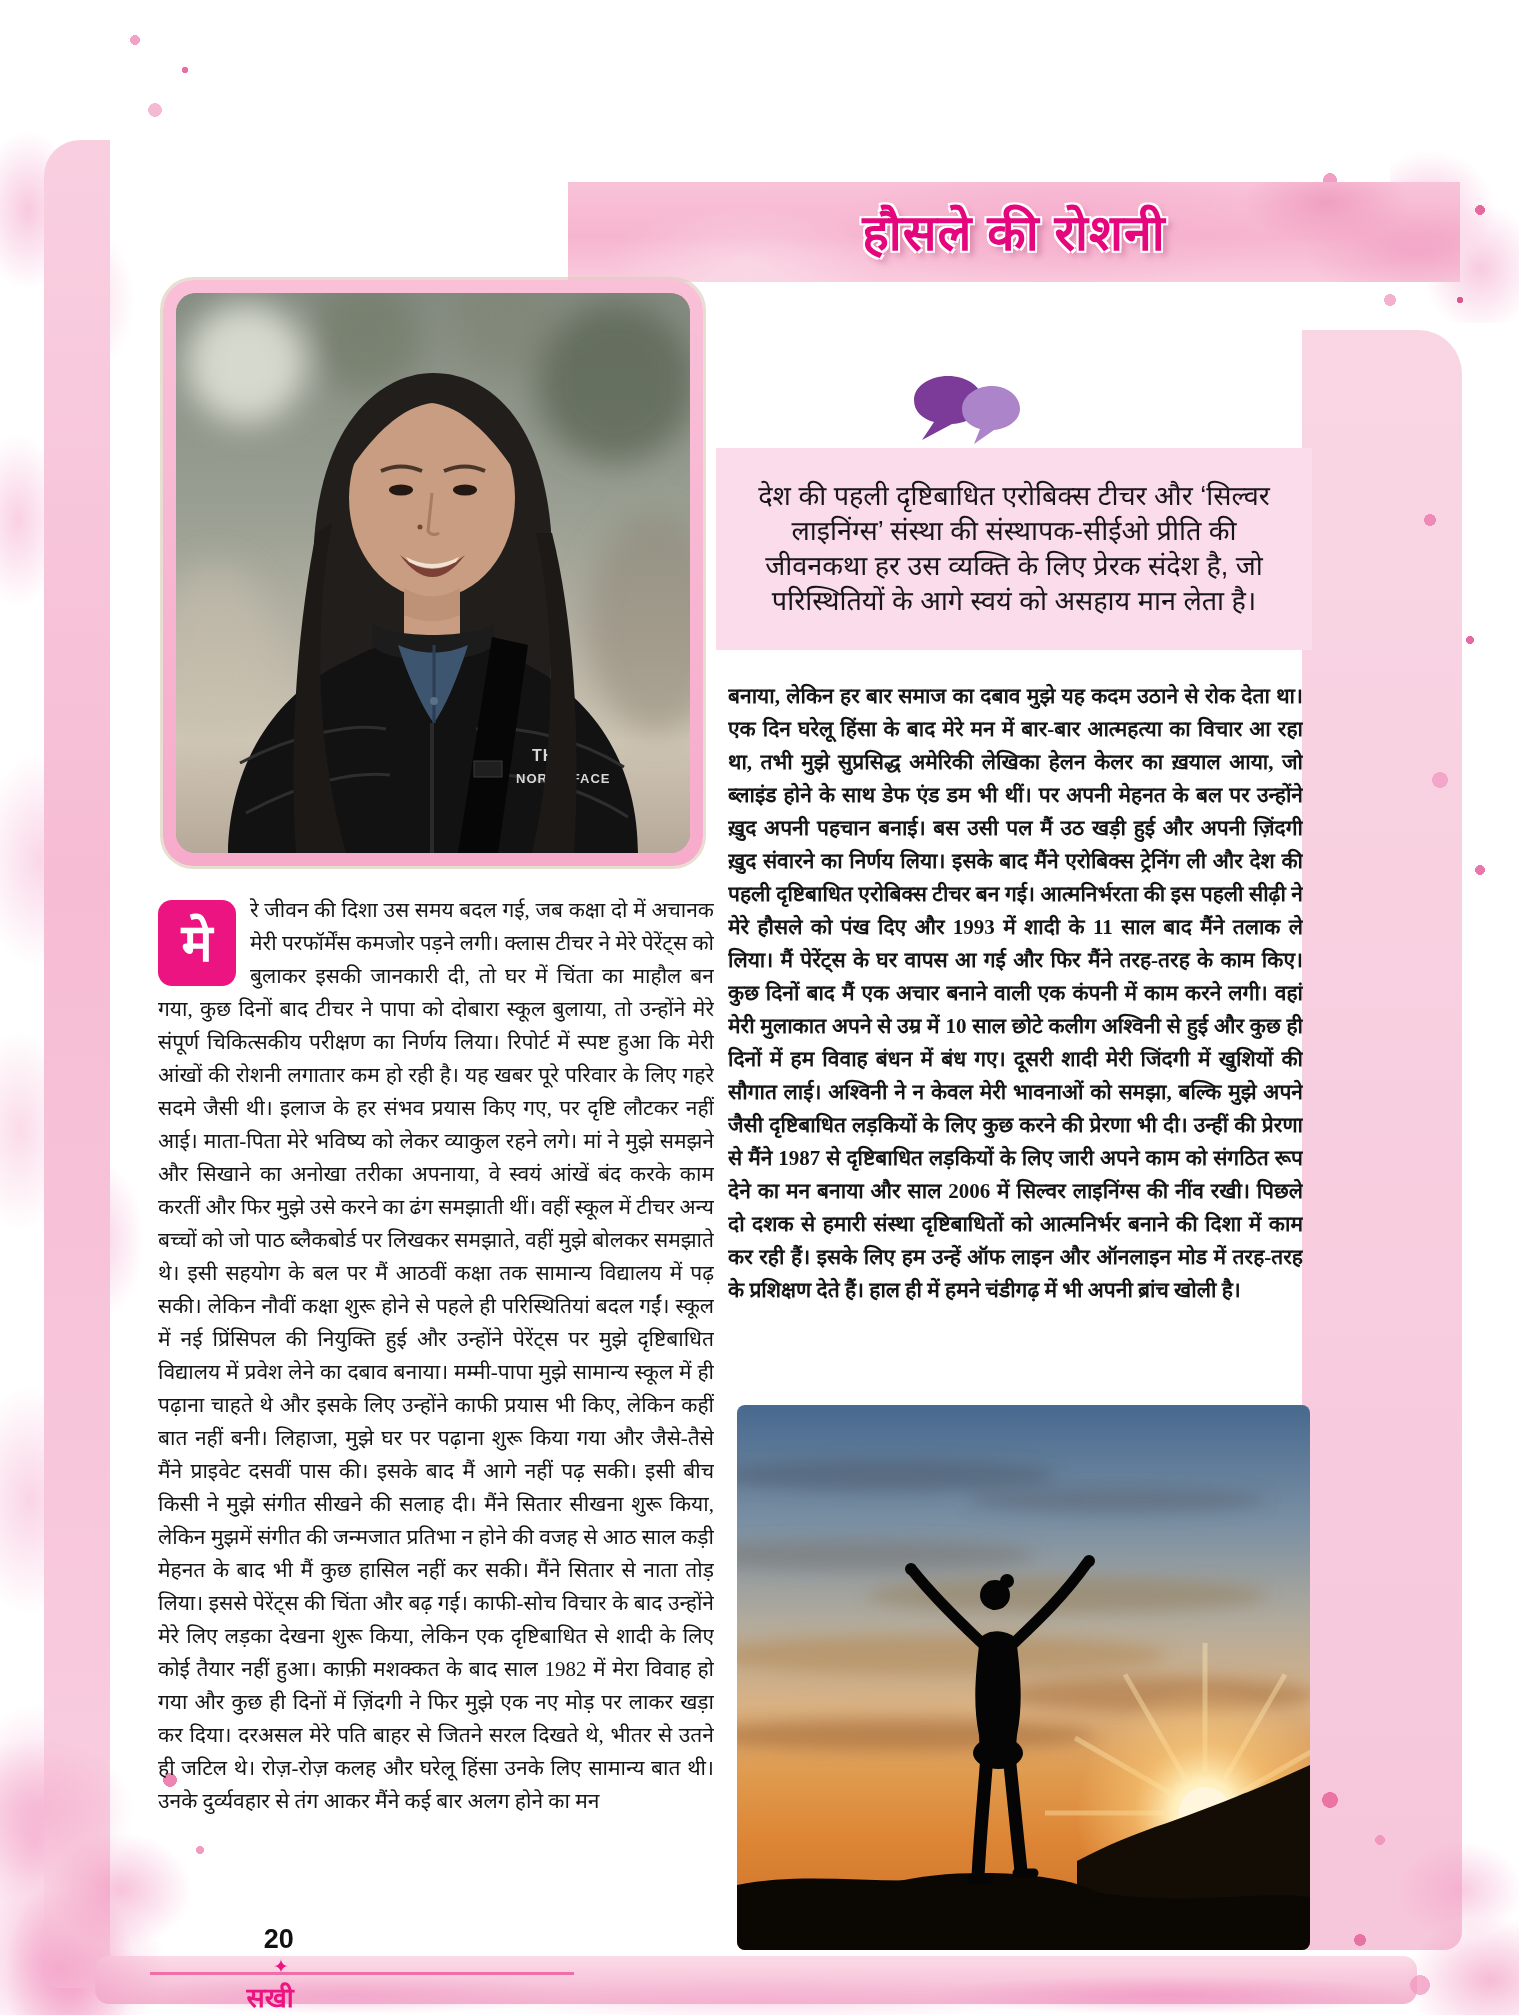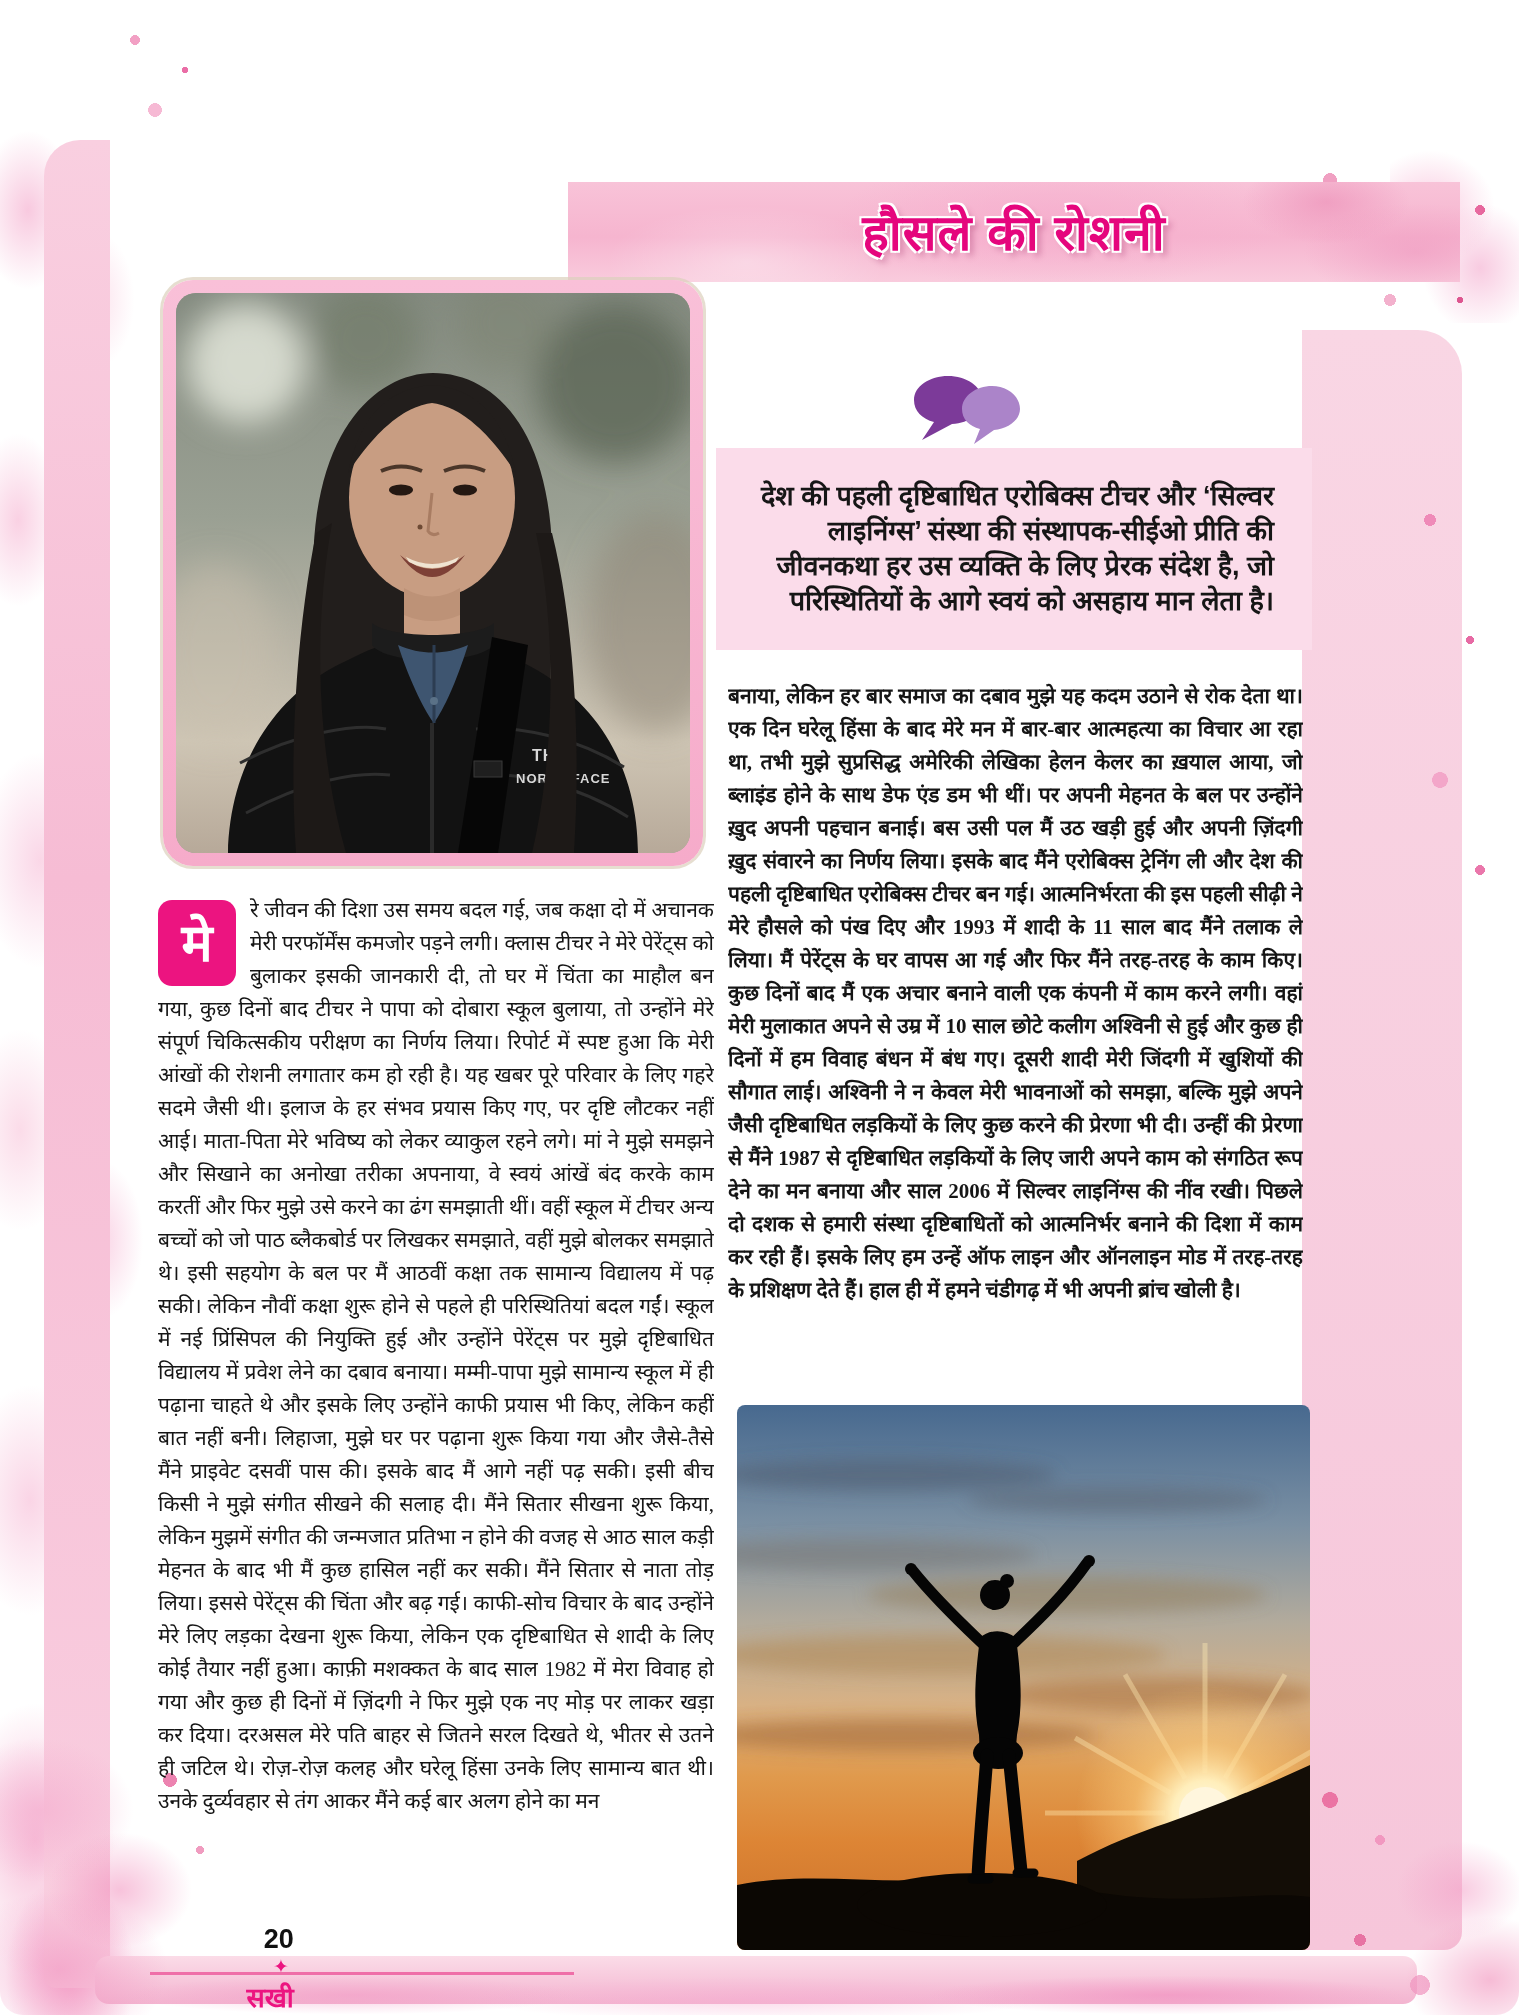--- a/index.html
+++ b/index.html
@@ -1,17 +1,17 @@
 <!DOCTYPE html>
 <html style="--accent_pink: #e5067d; --deep_pink: #ec1480; --light_pink: #fbdcea; --frame_pink: #f6abca; --panel_pink: #f8d2e2; --purple_dark: #7c3a99; --purple_light: #ab84c9;"><head>
 <meta charset="utf-8">
 <style>
   html,body{margin:0;padding:0;background:#ffffff;}
   .page{position:relative;width:1519px;height:2015px;background:#ffffff;overflow:hidden;
-        font-family:"Liberation Sans","DejaVu Sans",sans-serif;border-radius:23px;}
+        font-family:"Liberation Sans","DejaVu Sans",sans-serif;}
   .abs{position:absolute;}
   .decor{position:absolute;pointer-events:none;z-index:0;}
 
   
   #left-bar{left:44px;top:140px;width:66px;height:1848px;
     background:linear-gradient(180deg,#f9cfe0,#f6bcd4 40%,#f9cfe0);
     border-radius:36px 0 0 12px;}
   #right-panel{left:1302px;top:330px;width:160px;height:1620px;
     background:linear-gradient(180deg,#f9d6e4,#f6c6da);
     border-radius:0 44px 18px 0;}
@@ -81,22 +81,22 @@
     font-size:26px;font-weight:bold;}
   .byline-name{color:var(--deep_pink,#ec1480);margin-right:10px;}
   .byline-role{color:#1b1b1b;}
 
   #quote-icon{left:900px;top:372px;width:130px;height:72px;z-index:1;}
   .qdark{fill:var(--purple_dark,#7c3a99);}
   .qlight{fill:var(--purple_light,#ab84c9);}
 
   #intro-box{left:716px;top:448px;width:596px;height:202px;z-index:1;background:var(--light_pink,#fbdcea);
     display:flex;align-items:center;justify-content:center;}
-  #intro-box p{margin:0;padding:0 38px;text-align:right;font-size:27px;line-height:35px;
-    font-weight:bold;color:#161616;}
+  #intro-box p{margin:0;padding:0 38px;text-align:center;font-size:27px;line-height:35px;
+    font-weight:normal;color:#161616;}
 
   
   .col{position:absolute;z-index:1;font-family:"Liberation Serif","DejaVu Serif",serif;
     font-size:21px;line-height:33px;color:#151515;text-align:justify;overflow:hidden;}
   #right-col{left:728px;top:680px;width:575px;height:720px;font-weight:bold;}
   #left-col{left:158px;top:894px;width:556px;height:1040px;}
   .col p{margin:0;}
   .dropcap{float:left;width:78px;height:86px;margin:6px 14px 4px 0;border-radius:14px;
     background:var(--deep_pink,#ec1480);color:#ffffff;display:flex;align-items:center;justify-content:center;
     font-family:"Liberation Sans","DejaVu Sans",sans-serif;font-size:52px;font-weight:bold;}

